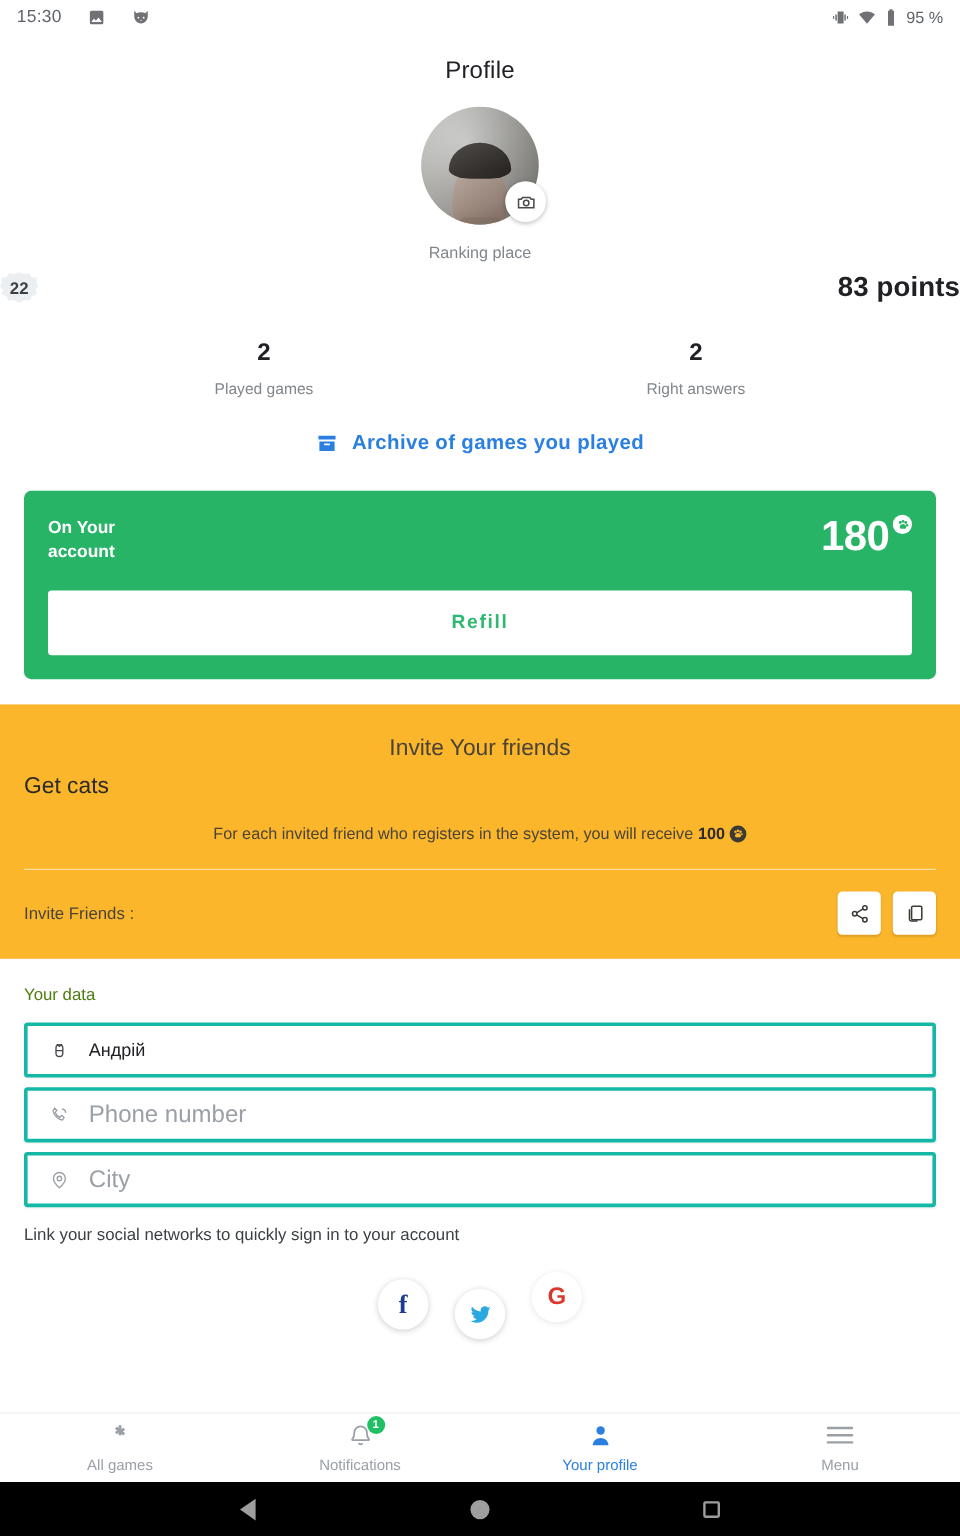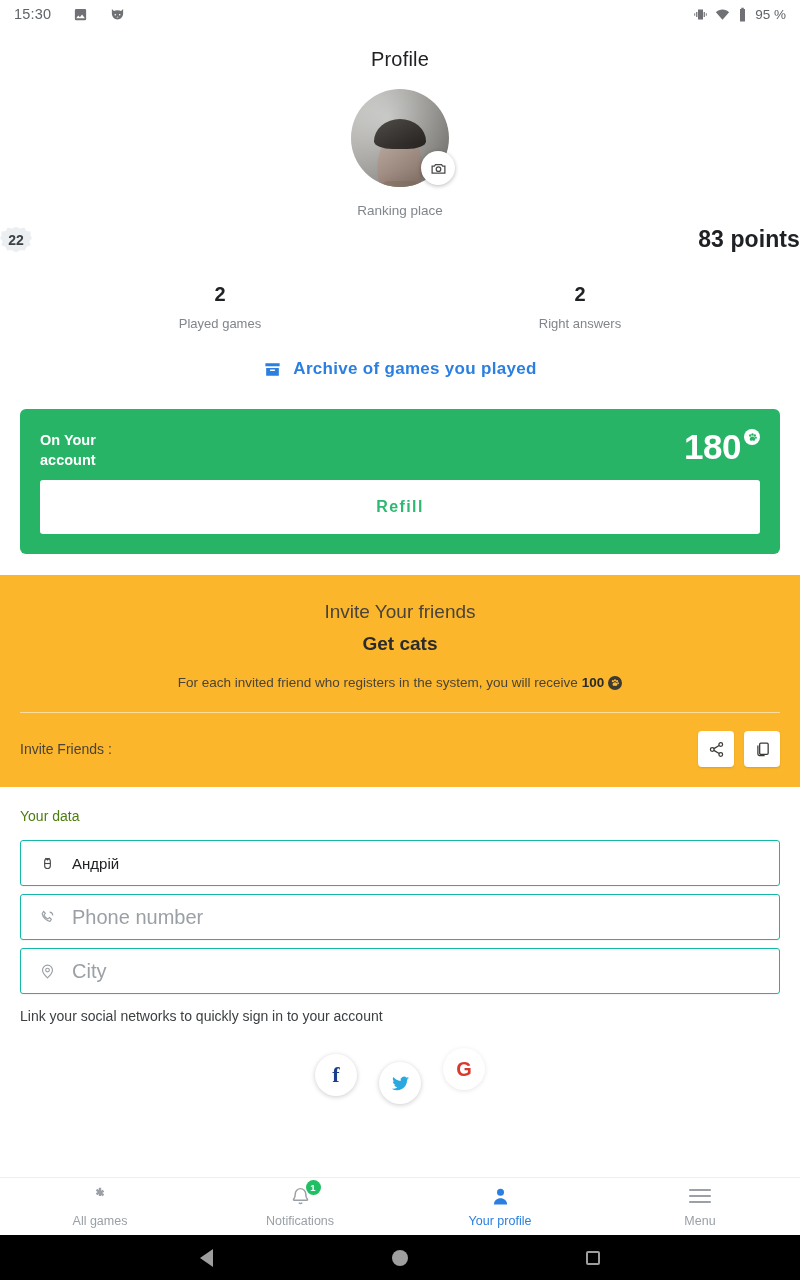--- a/index.html
+++ b/index.html
@@ -116,33 +116,33 @@
     margin-left:auto; display:flex; align-items:flex-start;
     color:#fff; font-weight: 700;
   }
   .acct-bal-num { font-size: 35px; line-height: .9; letter-spacing: -.5px; }
   .paw {
     width:16px; height:16px; border-radius:50%; background:#fff;
     display:flex; align-items:center; justify-content:center;
     margin-left: 3px; margin-top: -2px;
   }
   .refill-btn {
-    margin-top: 10px; height: 54px; background:#fff; border-radius: 3px;
+    margin-top: 22px; height: 54px; background:#fff; border-radius: 3px;
     display:flex; align-items:center; justify-content:center;
     color:#2eb872; font-size: 16px; font-weight: 600; letter-spacing: 1.4px;
     cursor: pointer; border: none; width: 100%;
     font-family: "Liberation Sans", sans-serif;
   }
 
   
   .invite {
     margin-top: 21px; background: #fbb62b; padding: 26px 20px 0;
   }
   .inv-t1 { text-align:center; font-size: 19px; color:#4a4438; }
-  .inv-t2 { text-align:center; font-size: 19px; color:#2b2b2b; font-weight: 700; margin-top: 10px; }
+  .inv-t2 { text-align:left; font-size: 19px; color:#2b2b2b; font-weight: 400; margin-top: 10px; }
   .inv-t3 {
     text-align:center; font-size: 13.5px; color:#4a4438; margin-top: 20px;
     display:flex; align-items:center; justify-content:center; gap:4px; flex-wrap:nowrap;
   }
   .inv-t3 b { color:#2b2b2b; font-weight: 700; }
   .paw-dark {
     width:14px; height:14px; border-radius:50%; background:#3c3a35;
     display:inline-flex; align-items:center; justify-content:center;
   }
   .inv-div { height:1px; background: rgba(255,255,255,.55); margin: 22px 0 0; }
@@ -154,21 +154,21 @@
   .inv-btn {
     width:36px; height:36px; background:#fff; border-radius:4px;
     display:flex; align-items:center; justify-content:center; cursor:pointer;
     box-shadow: 0 1px 2px rgba(0,0,0,.12);
   }
 
   
   .form-sec { padding: 0 20px; }
   .form-title { font-size: 14px; color: #4d7c0f; margin: 21px 0 16px; }
   .field {
-    height: 46px; background:#fff; border:1px solid #14b8a6; border-radius: 3px;
+    height: 46px; background:#fff; border:3px solid #14b8a6; border-radius: 3px;
     display:flex; align-items:center; padding: 0 18px; gap: 16px;
     margin-bottom: 8px; box-shadow: 0 1px 1px rgba(0,0,0,.045);
   }
   .field-val { font-size: 15px; color:#202124; }
   .field-ph { font-size: 20px; color:#9aa0a6; }
   .link-social {
     font-size: 14px; color:#3c4043; margin-top: 14px;
   }
 
   

